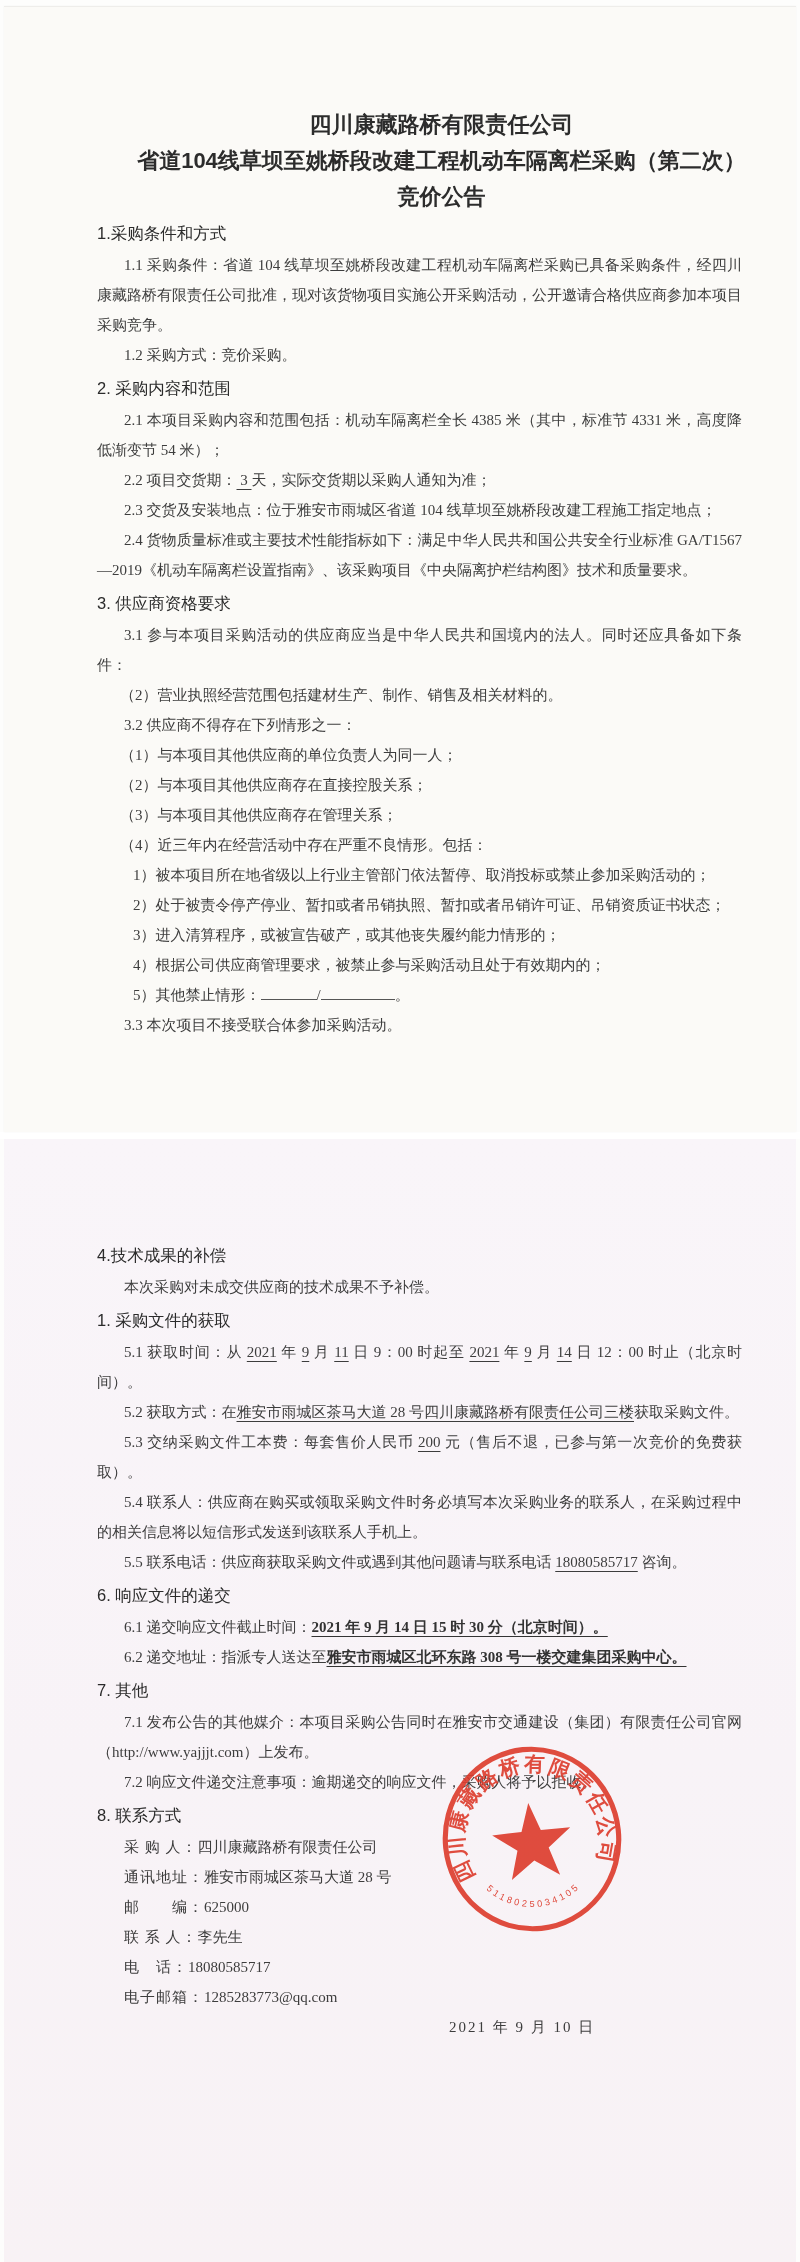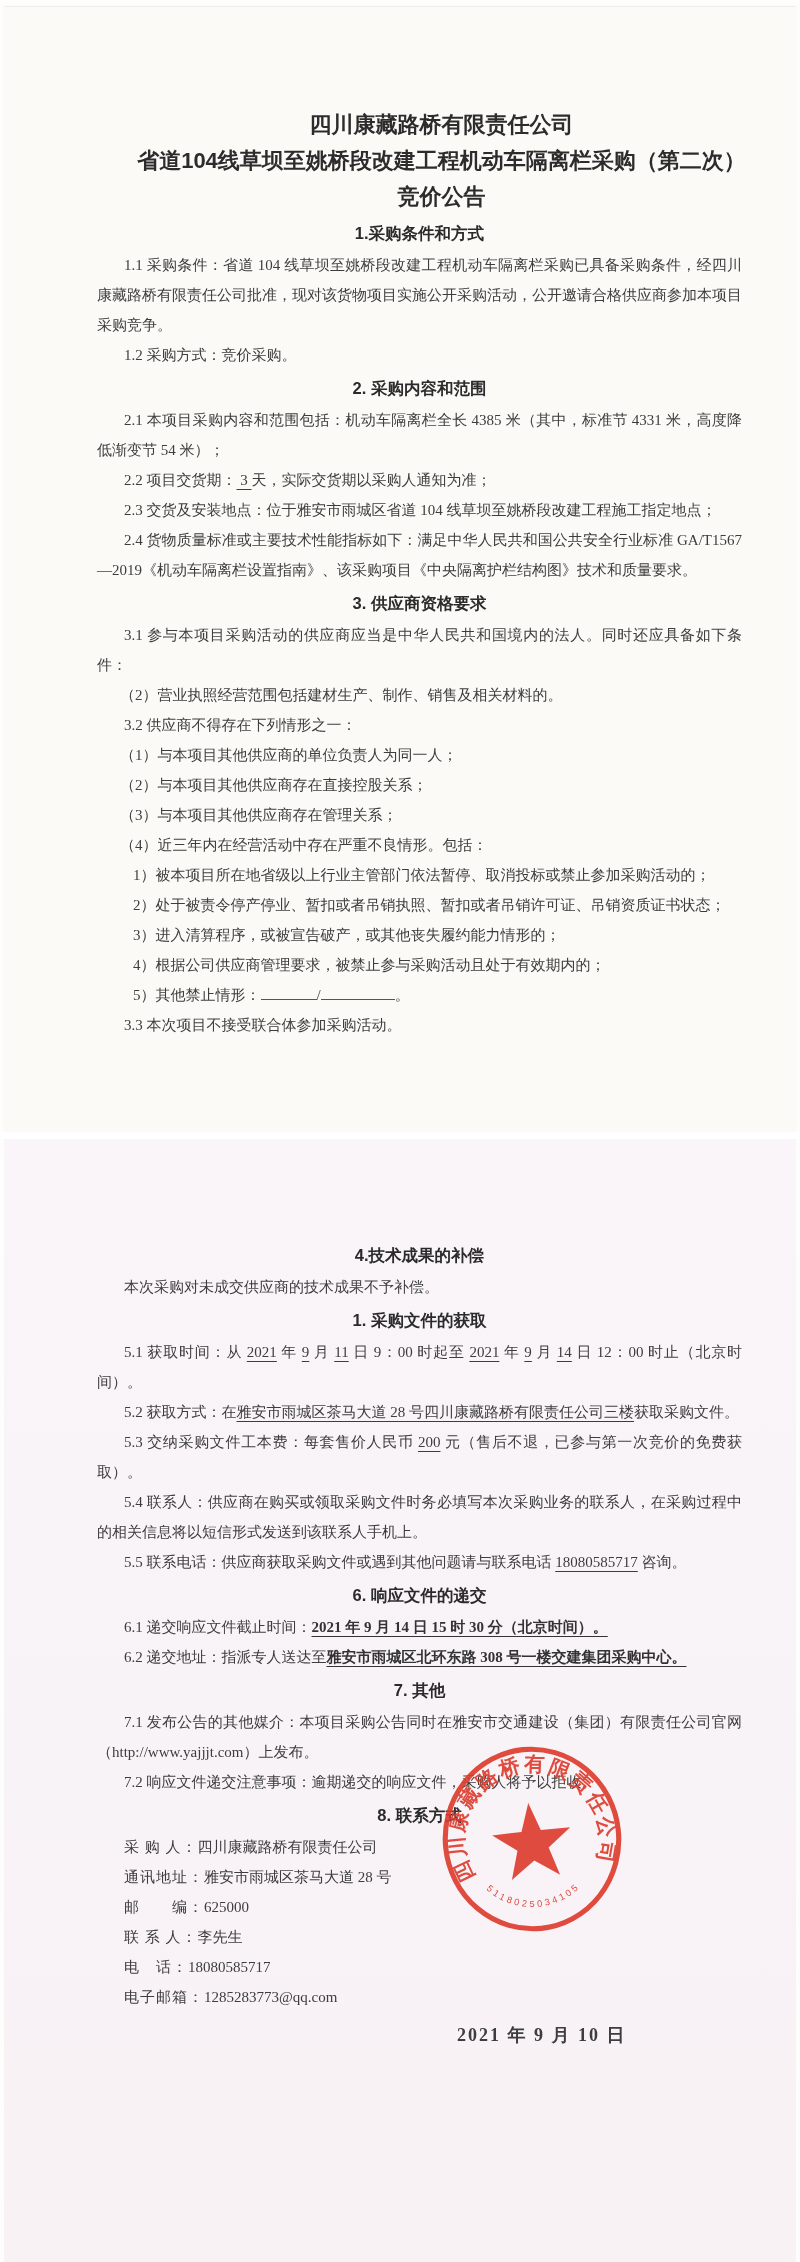--- a/index.html
+++ b/index.html
@@ -35,49 +35,47 @@
     margin:0 -44px 0 0;
     text-align:center;
     font-family:"Liberation Sans", sans-serif;
     font-weight:bold;
     color:#2c2c2c;
     font-size:22px;
     line-height:36px;
   }
   .h {
     font-family:"Liberation Sans", sans-serif;
-    font-weight:bold;
+    font-weight:normal;
     font-size:16.5px;
     color:#2b2b2b;
     line-height:33px;
     margin:2px 0 0 0;
-    text-align:center;
   }
   .p {
     font-size:15px;
     line-height:30px;
     margin:0;
     text-indent:27px;
     text-align:justify;
   }
   .p-item { text-indent:23px; }
   .p-sub  { text-indent:36px; }
   .u  { text-decoration:underline; text-underline-offset:4px; }
   .bu { font-weight:bold; text-decoration:underline; text-underline-offset:4px; color:#333;margin-top:20px; }
   .blank1 { display:inline-block; width:56px; height:14px; border-bottom:1px solid #555; }
   .blank2 { display:inline-block; width:74px; height:14px; border-bottom:1px solid #555; }
   .c-row { font-size:15px; line-height:30px; margin:0; padding-left:27px; }
   .c-label { letter-spacing:1px; }
   .issue-date {
-    font-size:18px;
+    font-size:15px;
     line-height:30px;
     letter-spacing:2px;
     padding-left:352px;
-    margin:8px;
-    font-weight:bold;
+    margin:0;
   }
   .seal {
     position:absolute;
     left:434px;
     top:604px;
     width:188px;
     height:192px;
     transform:rotate(-6deg);
     opacity:.9;
     pointer-events:none;

